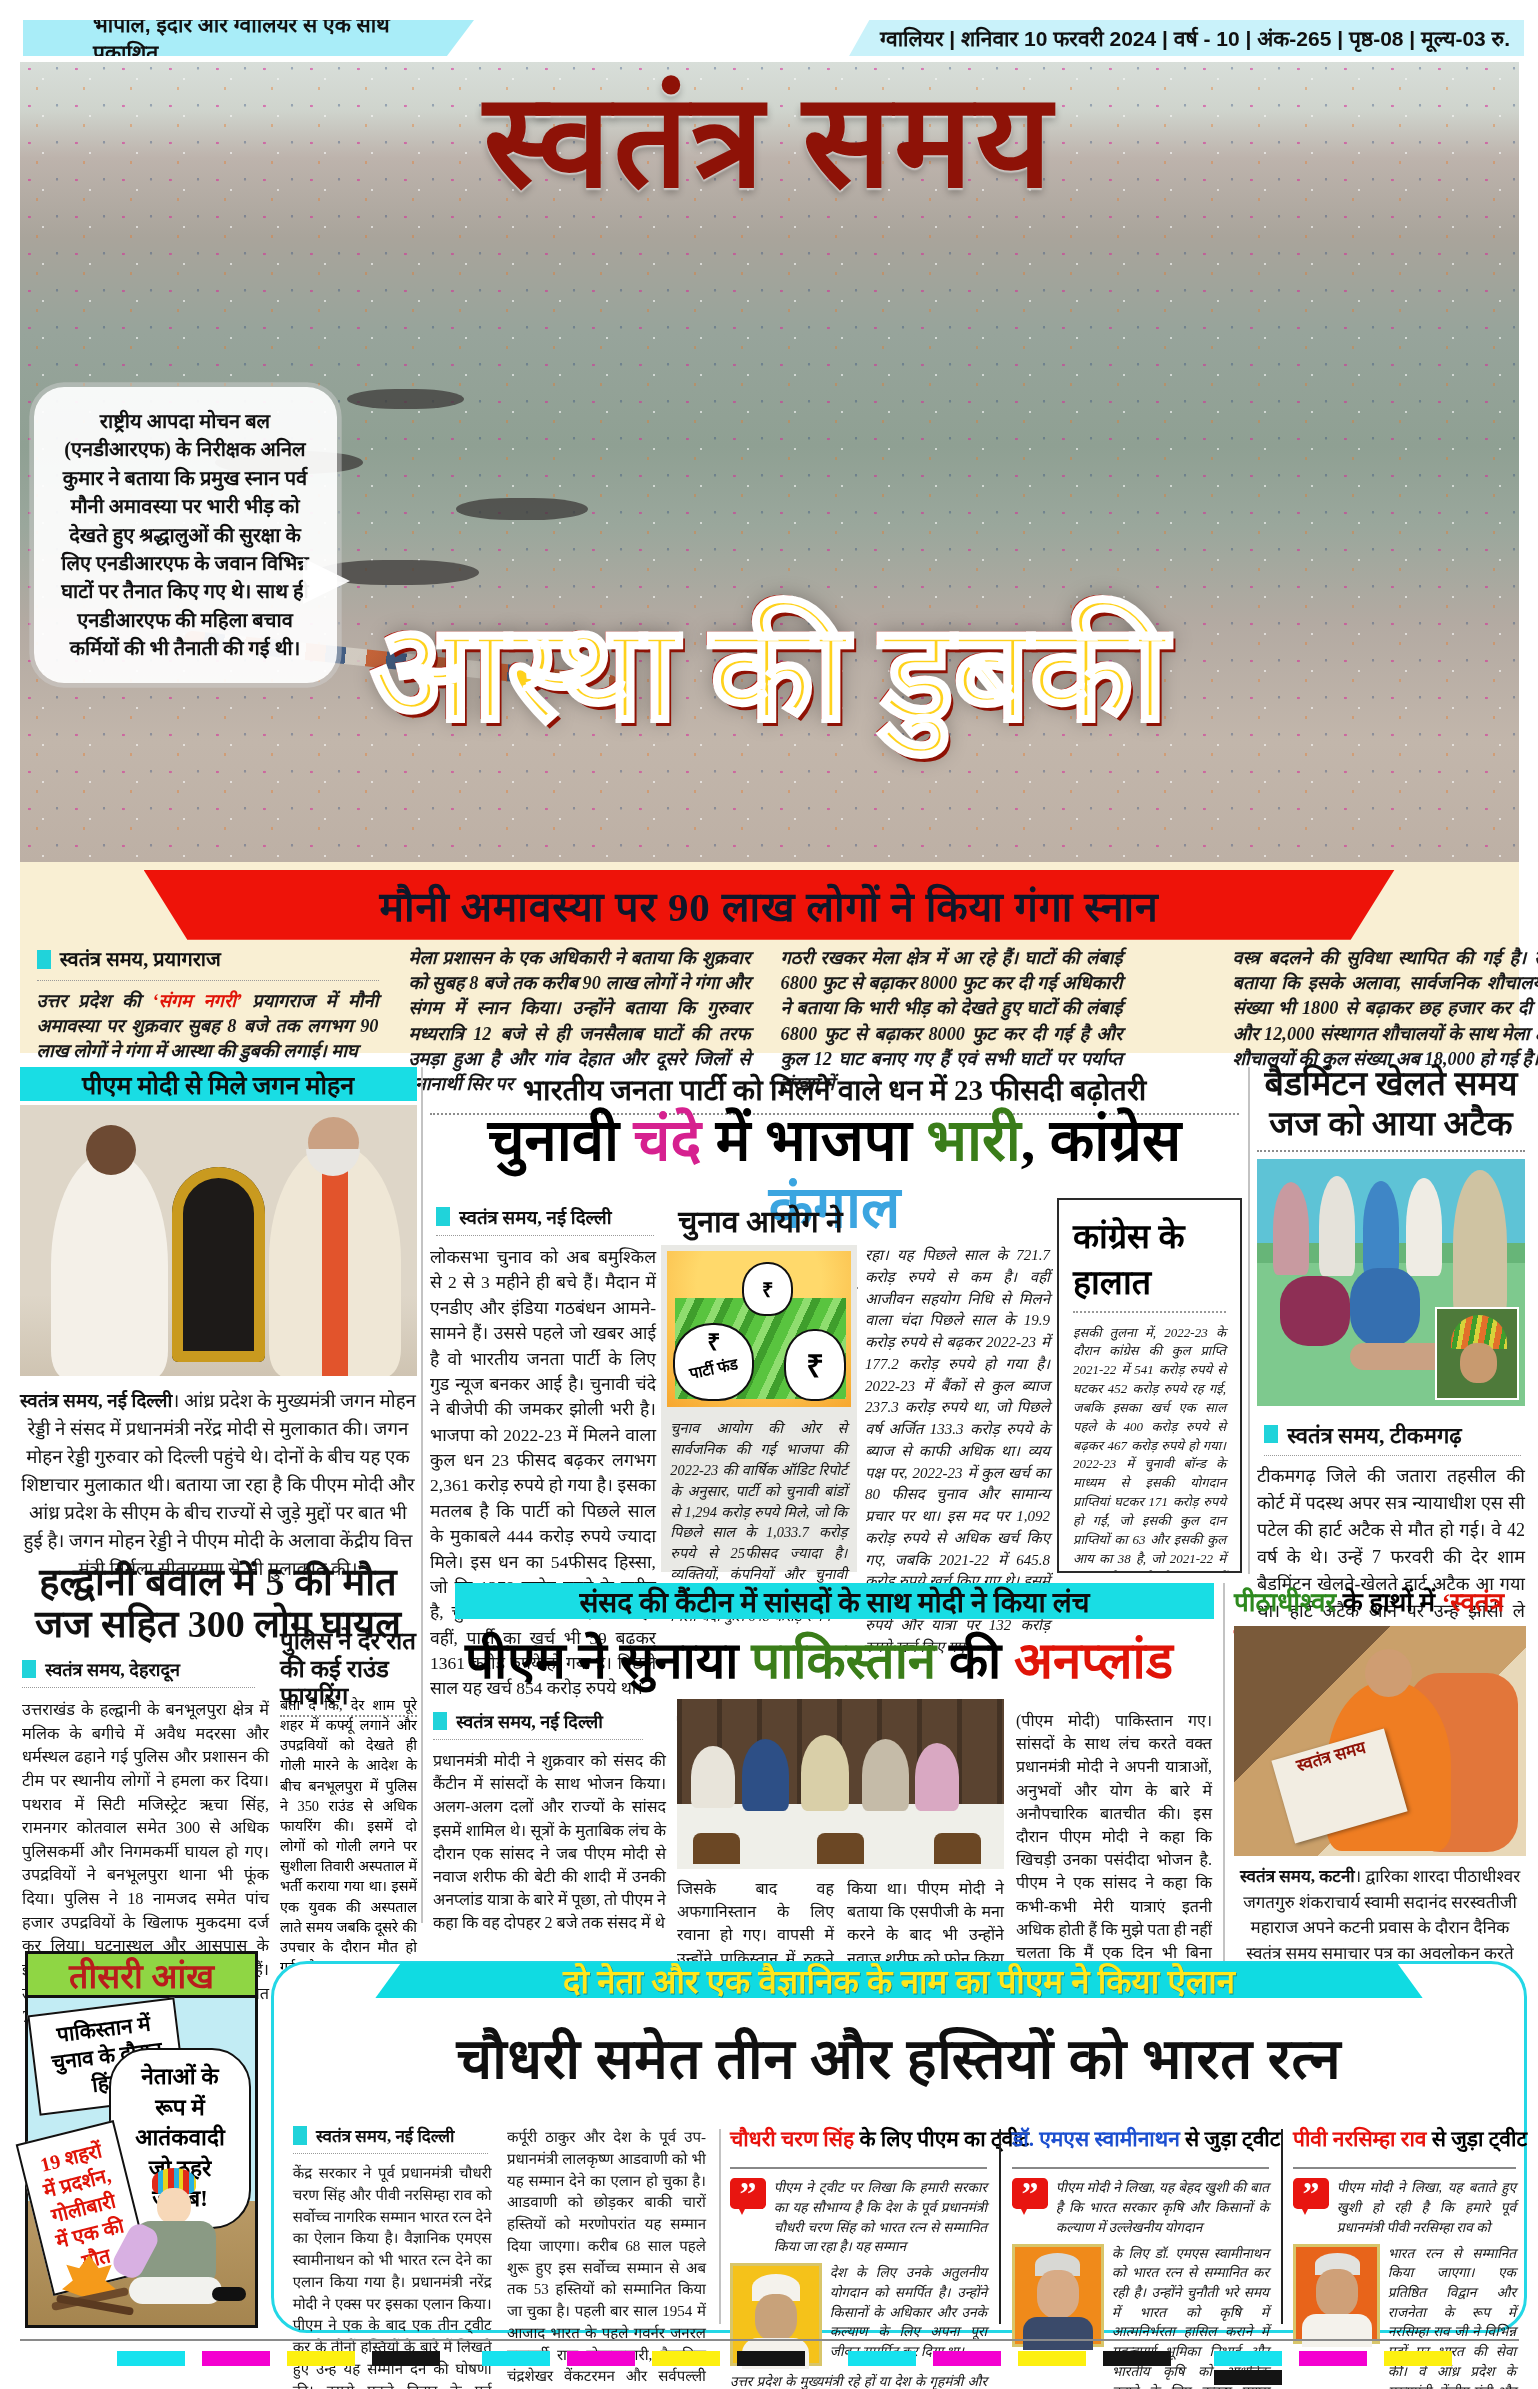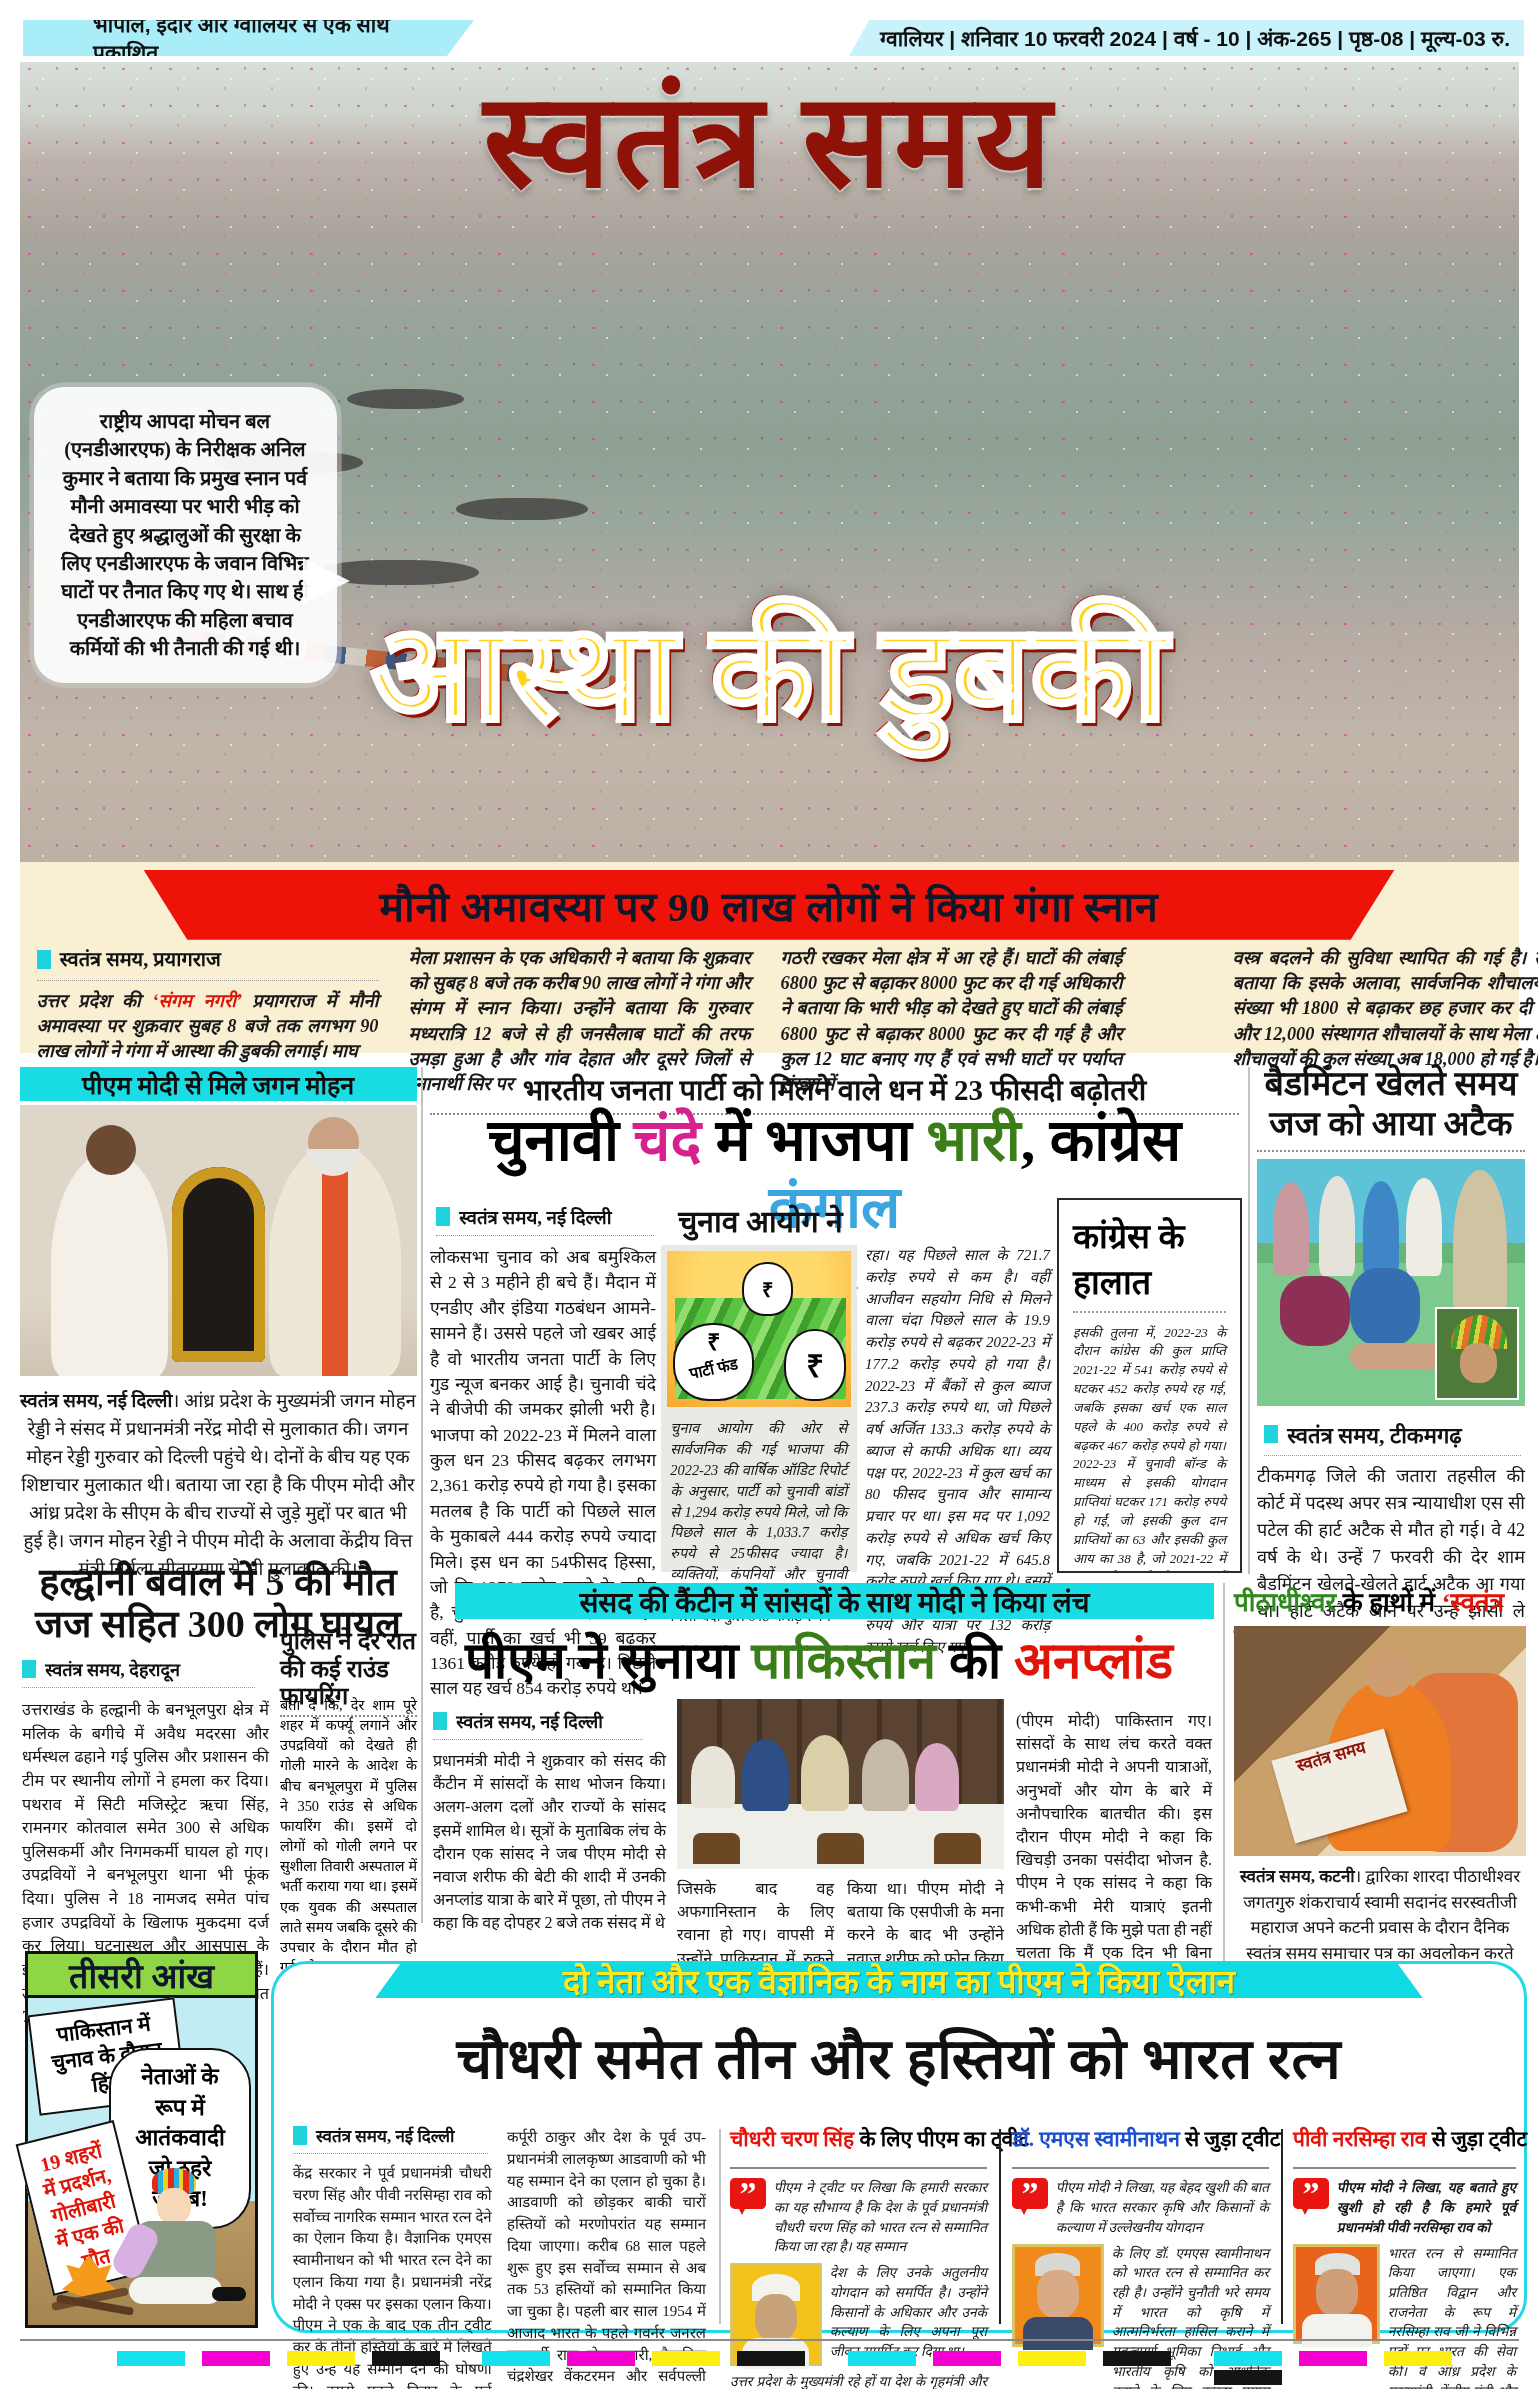--- a/index.html
+++ b/index.html
@@ -80,21 +80,21 @@
 
   
   .quote { width:36px; height:31px; background:#e81510; border-radius:4.7px; position:relative; flex:0 0 auto; }
   .quote:before { content:""; position:absolute; left:4.7px; bottom:-12.4px;
                   border:7.8px solid transparent; border-top:14px solid #e81510; }
   .quote:after { content:"”"; position:absolute; width:100%; text-align:center; top:-1.6px;
                  color:#fff; font-size:34px; line-height:1; font-weight:bold; }
 
   
   .tisri-title { background:#8fd644; border:3.1px solid #111; display:flex; align-items:center; justify-content:center;
-                 font-size:34px; font-weight:bold; color:#0f172a; }
+                 font-size:34px; font-weight:bold; color:#b91c1c; }
   .cartoon-box { border:3.1px solid #111; border-top:none; background:linear-gradient(180deg,#c2ecf4 0 62%,#b99a66 62%,#a5854f 100%); }
   .paper { background:#fff; border:2.3px solid #111; transform:rotate(-7deg); padding:7.8px 11px;
            font-weight:bold; font-size:21px; text-align:center; line-height:1.3; }
   .speech { background:#fff; border:2.3px solid #111; border-radius:39px; padding:12.4px 15.6px;
             font-weight:bold; font-size:22.6px; text-align:center; line-height:1.35; }
   .sign { background:#fff; border:2.3px solid #111; transform:rotate(-14deg); padding:11px 9.3px;
           color:#e01408; font-weight:bold; font-size:20px; text-align:center; line-height:1.3; }
 
   
   .ratnaBox { border:3.9px solid #23d7e6; border-radius:36px; background:#fff; }
@@ -354,21 +354,21 @@
         <div class="tweetTxt">के लिए डॉ. एमएस स्वामीनाथन को भारत रत्न से सम्मानित कर रही है। उन्होंने चुनौती भरे समय में भारत को कृषि में आत्मनिर्भरता हासिल कराने में महत्वपूर्ण भूमिका निभाई और भारतीय कृषि को आधुनिक बनाने के लिए उत्कृष्ट प्रयास किए। उनके कामों को भी पहचानते हैं</div>
       </div>
 
     </div>
     <div class="vrule" style="left:1007px; top:165px; height:195px; background:#222;"></div>
 
     <div class="abs" style="left:1019px; top:160px; width:223px;">
       <div class="tweetHead">
         <span class="red">पीवी नरसिम्हा राव</span><span> से जुड़ा ट्वीट</span>
       </div>
-      <div style="display:flex; gap:7.8px; margin-top:9.3px;font-weight:bold;">
+      <div style="display:flex; gap:7.8px; margin-top:9.3px;">
         <div class="quote"></div>
         <div class="tweetTxt">पीएम मोदी ने लिखा, यह बताते हुए खुशी हो रही है कि हमारे पूर्व प्रधानमंत्री पीवी नरसिम्हा राव को</div>
       </div>
       <div style="display:flex; gap:7.8px; margin-top:6.2px;">
         <div class="portrait" style="width:87px; height:100px; flex:0 0 auto; background:#e8641a; position:relative;">
           <div class="abs" style="left:18.7px; top:6.2px; width:45px; height:22px; border-radius:50% 50% 0 0; background:#e2e2de;"></div>
           <div class="abs" style="left:20px; top:22px; width:42px; height:47px; border-radius:42%; background:#cfa078;"></div>
           <div class="abs" style="left:6.2px; top:67px; width:70px; height:33px; border-radius:14px 14px 0 0; background:#f4f2ec;"></div>
         </div>
         <div class="tweetTxt">भारत रत्न से सम्मानित किया जाएगा। एक प्रतिष्ठित विद्वान और राजनेता के रूप में नरसिम्हा राव जी ने विभिन्न पदों पर भारत की सेवा की। वे आंध्र प्रदेश के मुख्यमंत्री, केंद्रीय मंत्री और कई वर्षों तक संसद</div>

